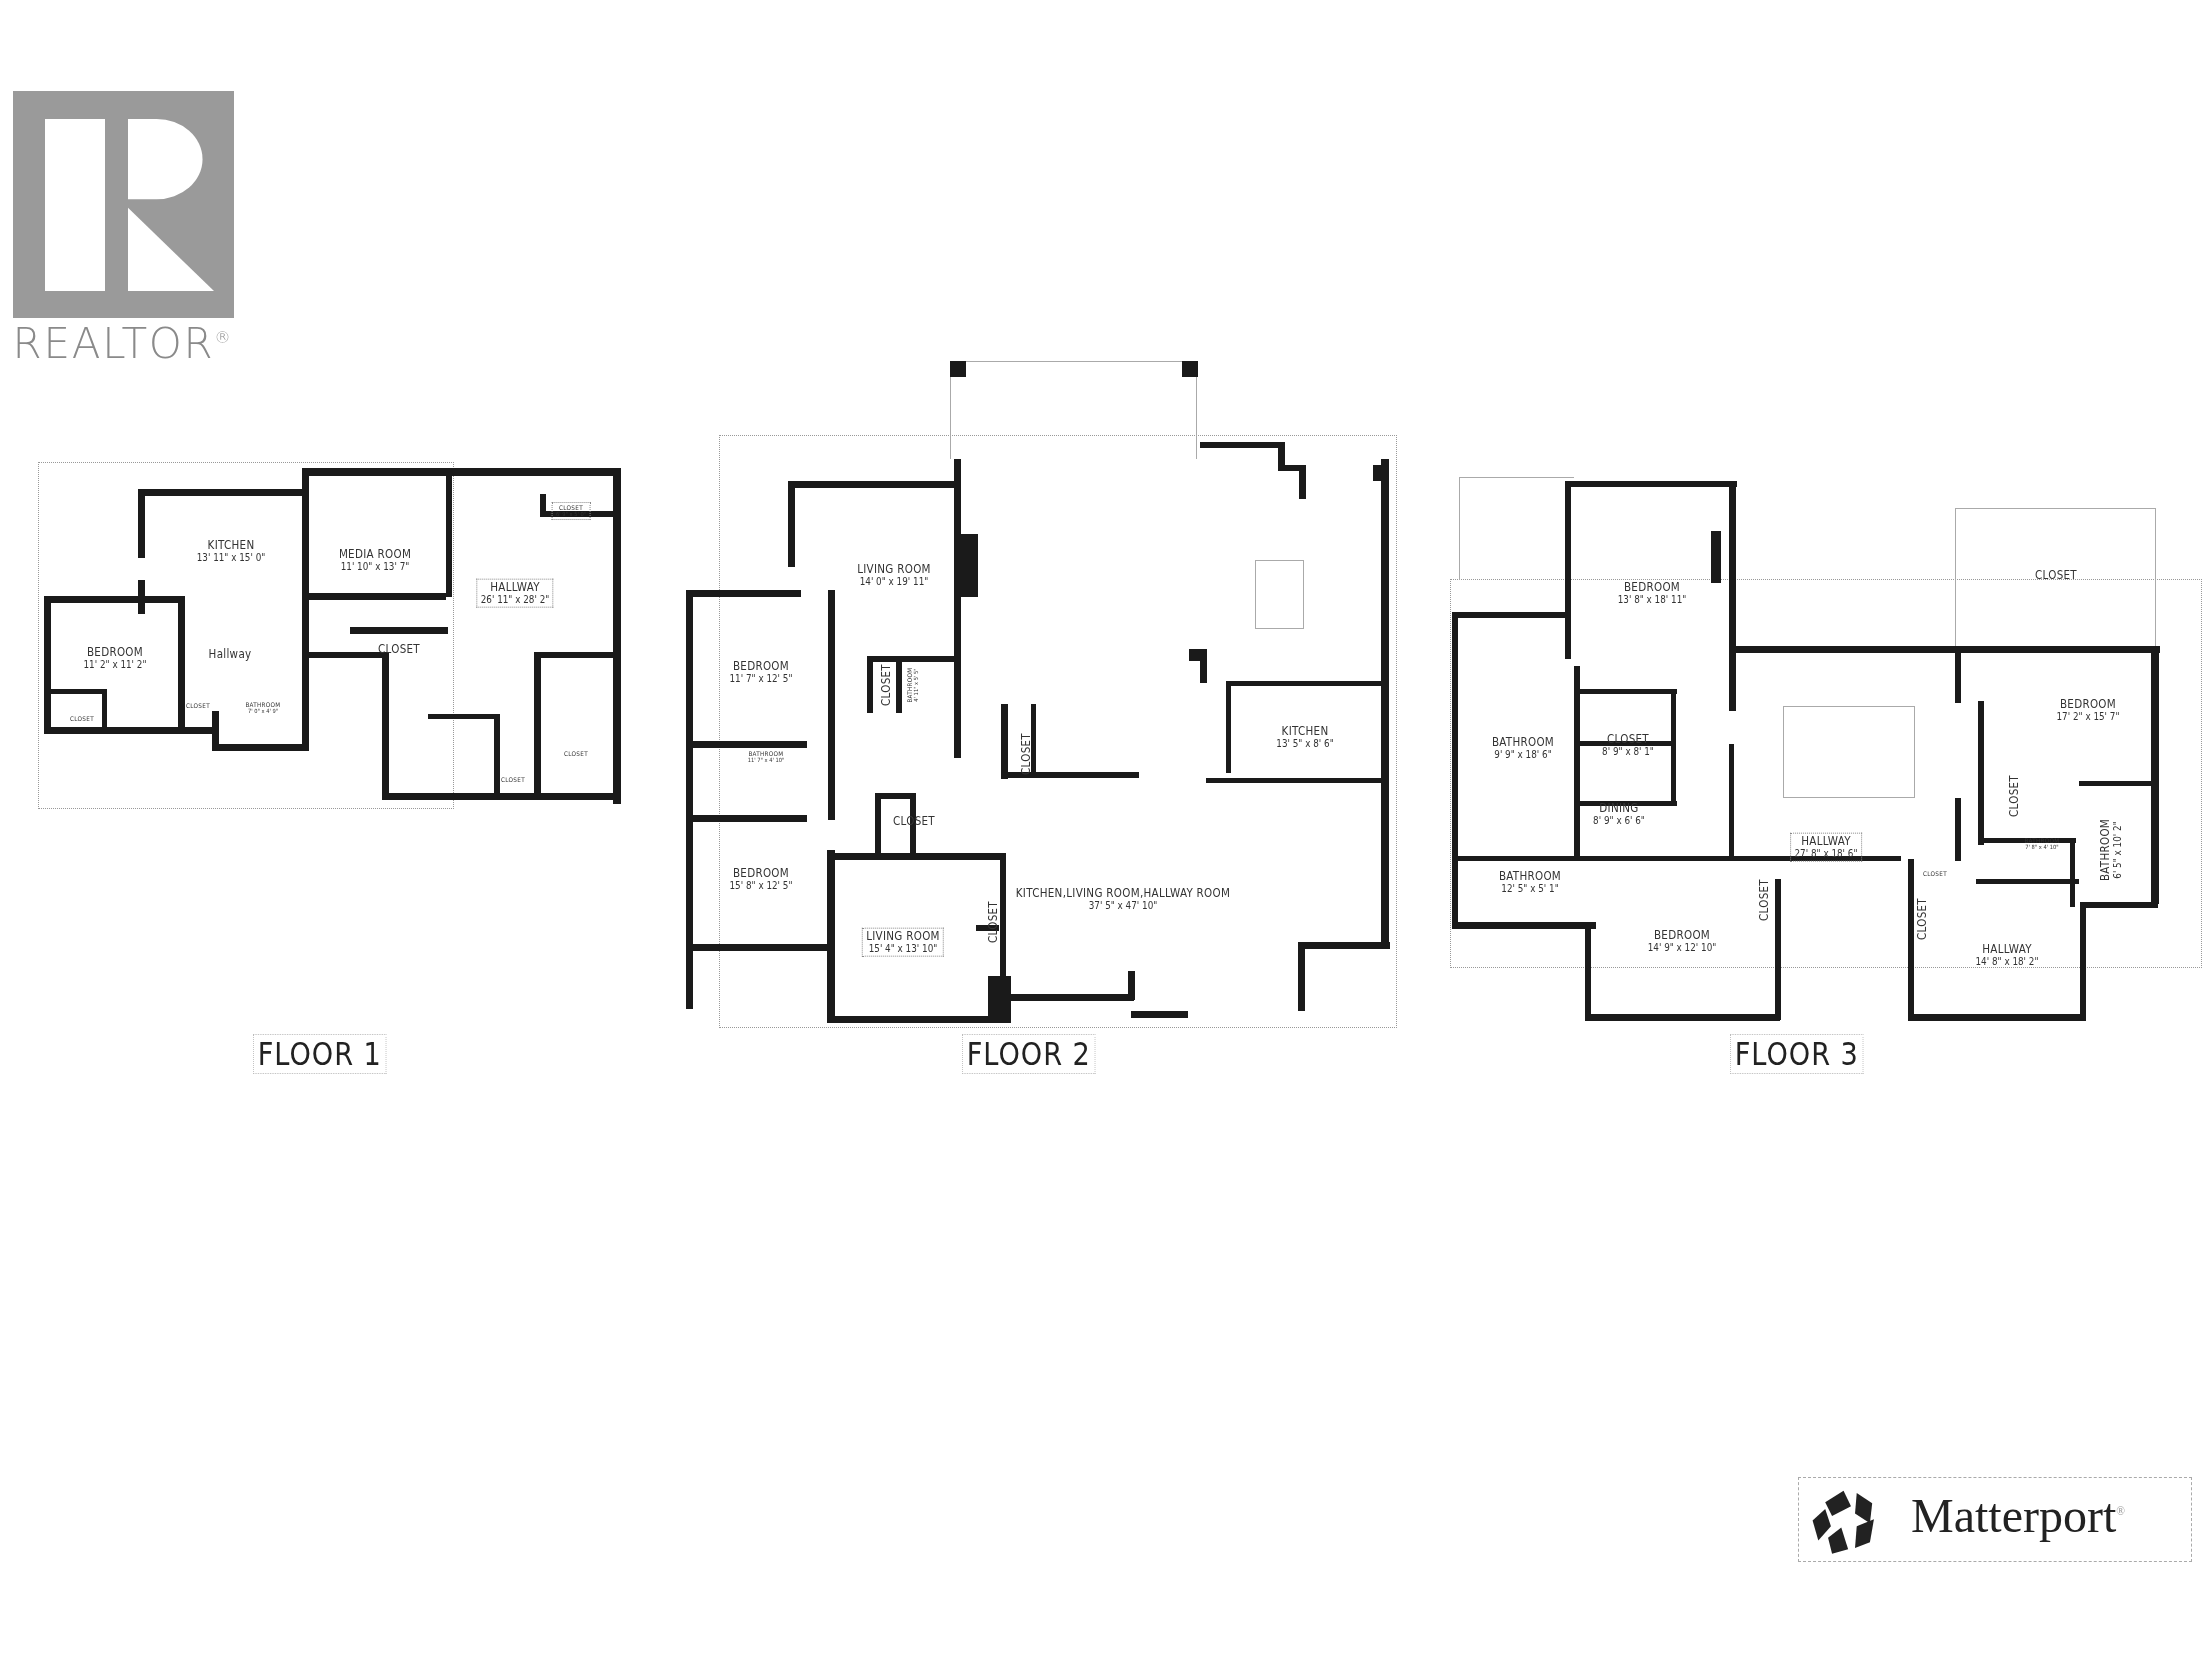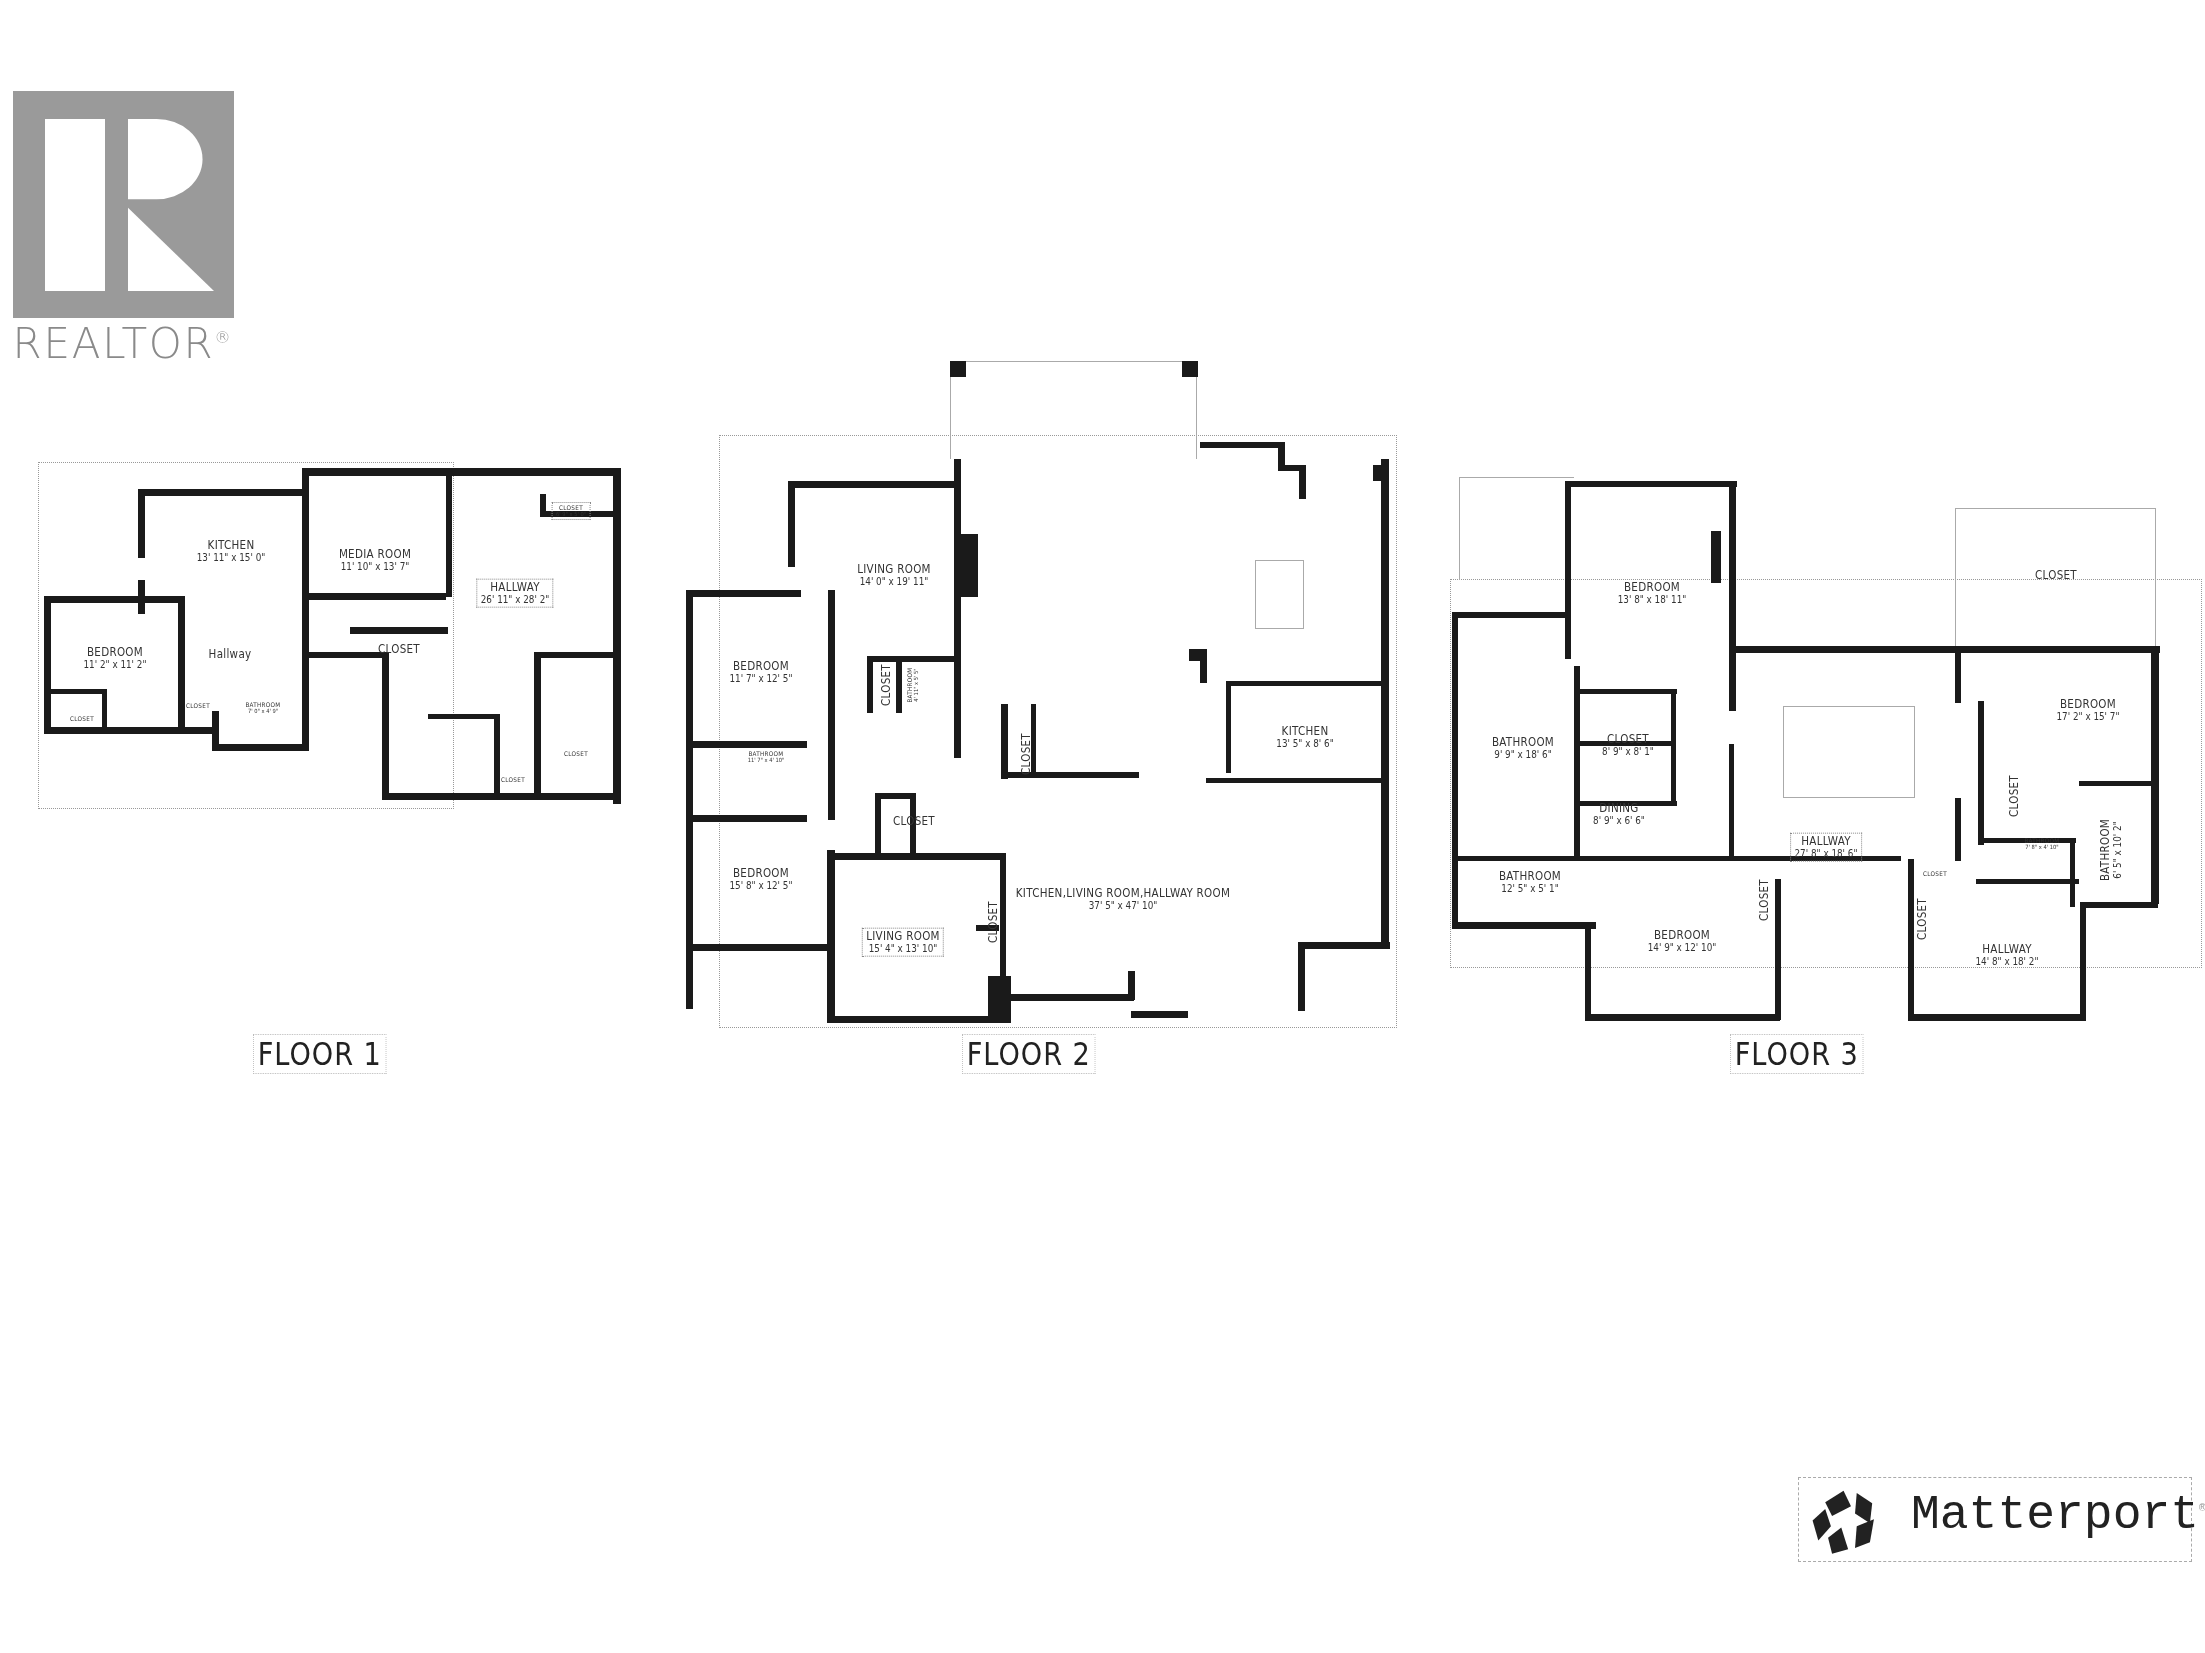--- a/index.html
+++ b/index.html
@@ -15,21 +15,21 @@
   .dashed-boundary { position:absolute; border:1.7px dotted #999; box-sizing:border-box; }
   .room-label { position:absolute; text-align:center; font-family:"DejaVu Sans Condensed","DejaVu Sans", sans-serif; color:#333; line-height:1.15; transform:translate(-50%,-50%); white-space:nowrap; }
   .room-label .n { font-size:11.5px; letter-spacing:0.3px; }
   .room-label .d { font-size:9.8px; }
   .room-label.small .n { font-size:6.3px; }
   .room-label.small .d { font-size:5.7px; }
   .room-label.boxed { border:1.1px dotted #888; padding:1.1px 3.4px; }
   .room-label.vert { transform:translate(-50%,-50%) rotate(-90deg); }
   .floor-label { position:absolute; font-family:"DejaVu Sans", sans-serif; font-size:32px; letter-spacing:1.1px; color:#222; border:1.1px dotted #bbb; padding:0 4.6px; transform-origin:left top; transform:scaleX(0.85); }
   .matterport { left:1798px; top:1477px; width:394px; height:85px; border:1.7px dashed #aaa; box-sizing:border-box; }
-  .matterport-text { position:absolute; left:112px; top:10.3px; font-family:Liberation Mono, monospace; font-size:48px; color:#222; }
+  .matterport-text { position:absolute; left:112px; top:10.3px; font-family:Liberation Serif, serif; font-size:48px; color:#222; }
   .matterport-text sup { font-size:11.5px; color:#999; }
 </style>
 </head>
 <body>
 
 <div class="abs realtor-logo">
   <div class="bar" style="left:32px;top:27.6px;width:60px;height:172px;"></div>
   <svg style="position:absolute;left:115px;top:27.6px;" width="86" height="172" viewBox="0 0 150 300">
     <path d="M0 0 H50 A80 70 0 0 1 50 140 H0 Z" fill="#fff"></path>
     <path d="M0 155 L150 300 H0 Z" fill="#fff"></path>

